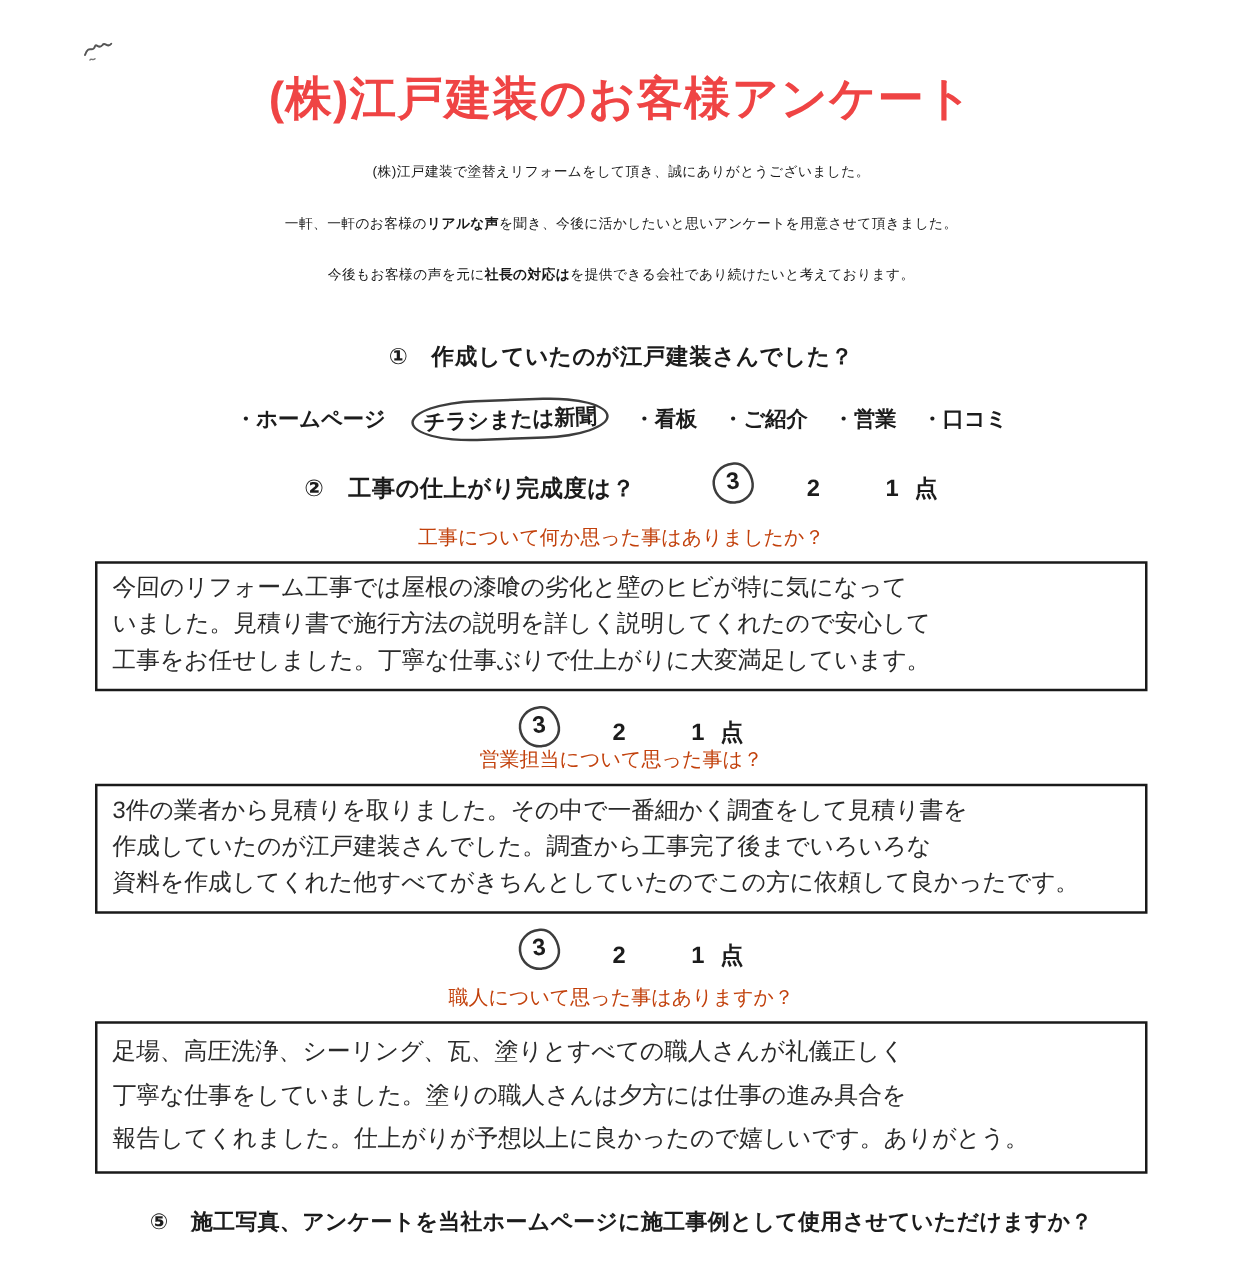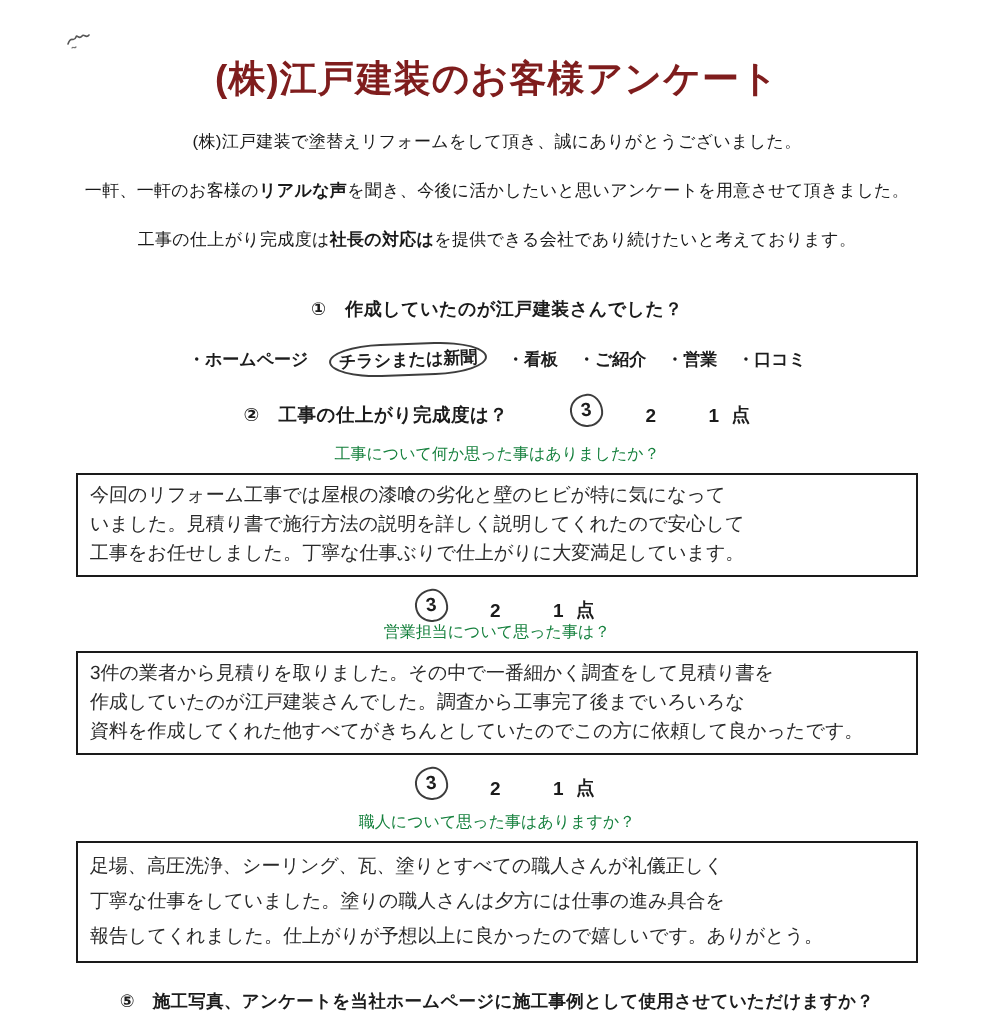--- a/index.html
+++ b/index.html
@@ -17,21 +17,21 @@
     text-align:center;
     margin-top:54px;
     font-size:37px;
     font-weight:bold;
     letter-spacing:1px;
     color:#4a86d8;
   }
 
   .intro-line {
     text-align:center;
-    font-size:17px;
+    font-size:11px;
     margin-top:26px;
     letter-spacing:0.3px;
     color:#191919;
   }
   .intro-line b { font-weight:bold; }
 
   .q-heading {
     text-align:center;
     font-weight:bold;
     font-size:18px;
@@ -73,21 +73,21 @@
     padding:3px 9px 4px;
     transform:rotate(-6deg);
     margin:0 16px;
   }
   .unit { margin-left:-14px; font-size:18.5px; }
 
   .prompt {
     text-align:center;
     font-size:16px;
     margin-top:17px;
-    color:#15803d;
+    color:#c2410c;
   }
 
   .answer-box {
     width:842px;
     margin:8px auto 0 auto;
     border:2px solid #1a1a1a;
     padding:5px 12px 8px 12px;
     box-sizing:border-box;
     background:#fff;
   }
@@ -112,27 +112,27 @@
 </head>
 <body>
 
 <div class="scan-scribble">
   <svg width="30" height="26" viewBox="0 0 30 26">
     <path d="M4 16 C7 7, 10 15, 12 9 C13 6, 15 12, 18 8 C20 5, 22 11, 25 7" fill="none" stroke="#555" stroke-width="1.6" stroke-linecap="round"></path>
     <path d="M8 20 C9 18, 10 21, 12 19" fill="none" stroke="#777" stroke-width="1.2" stroke-linecap="round"></path>
   </svg>
 </div>
 
-<div class="page-title" style="color: #7f1d1d;">(株)江戸建装のお客様アンケート</div>
+<div class="page-title" style="color: #ef4444;">(株)江戸建装のお客様アンケート</div>
 
 <div class="intro-line">(株)江戸建装で塗替えリフォームをして頂き、誠にありがとうございました。</div>
 
 <div class="intro-line"><span>一軒、一軒のお客様の</span><b>リアルな声</b><span>を聞き、今後に活かしたいと思いアンケートを用意させて頂きました。</span></div>
 
-<div class="intro-line"><span>工事の仕上がり完成度は</span><b>社長の対応は</b><span>を提供できる会社であり続けたいと考えております。</span></div>
+<div class="intro-line"><span>今後もお客様の声を元に</span><b>社長の対応は</b><span>を提供できる会社であり続けたいと考えております。</span></div>
 
 <div class="q-heading">①　作成していたのが江戸建装さんでした？</div>
 
 <div class="options-row">
   <span>・ホームページ</span>
   <span class="hand-oval">チラシまたは新聞</span>
   <span>・看板</span>
   <span>・ご紹介</span>
   <span>・営業</span>
   <span>・口コミ</span>

